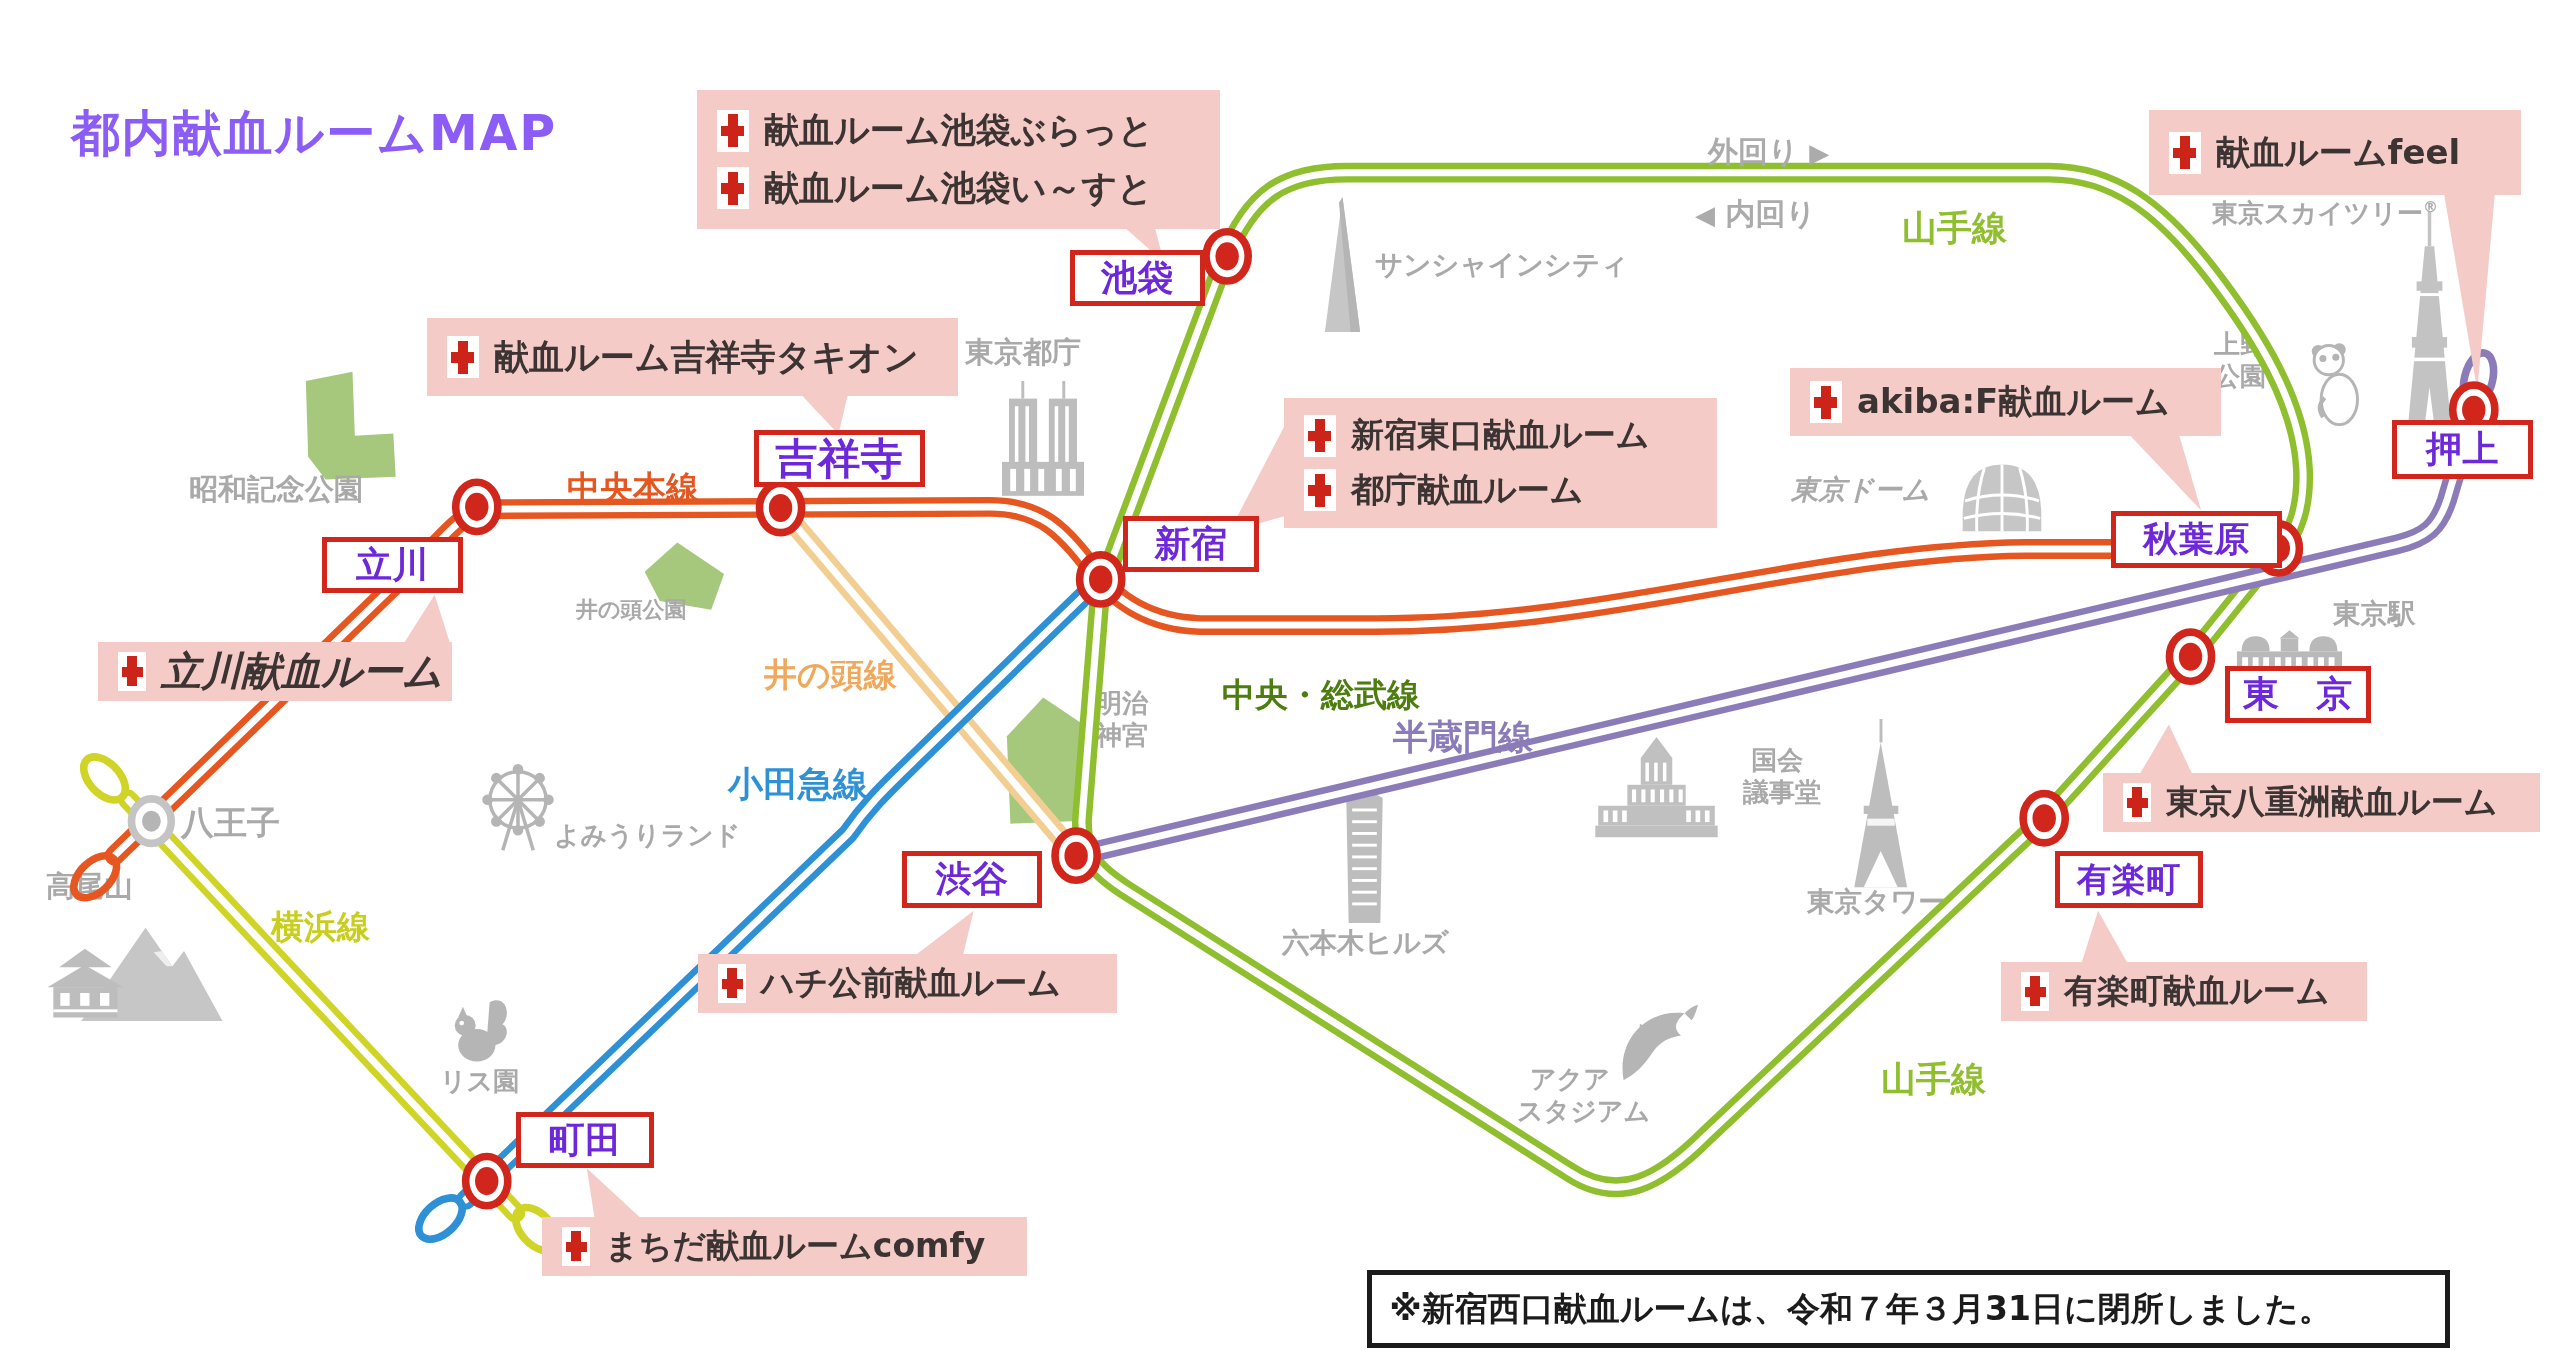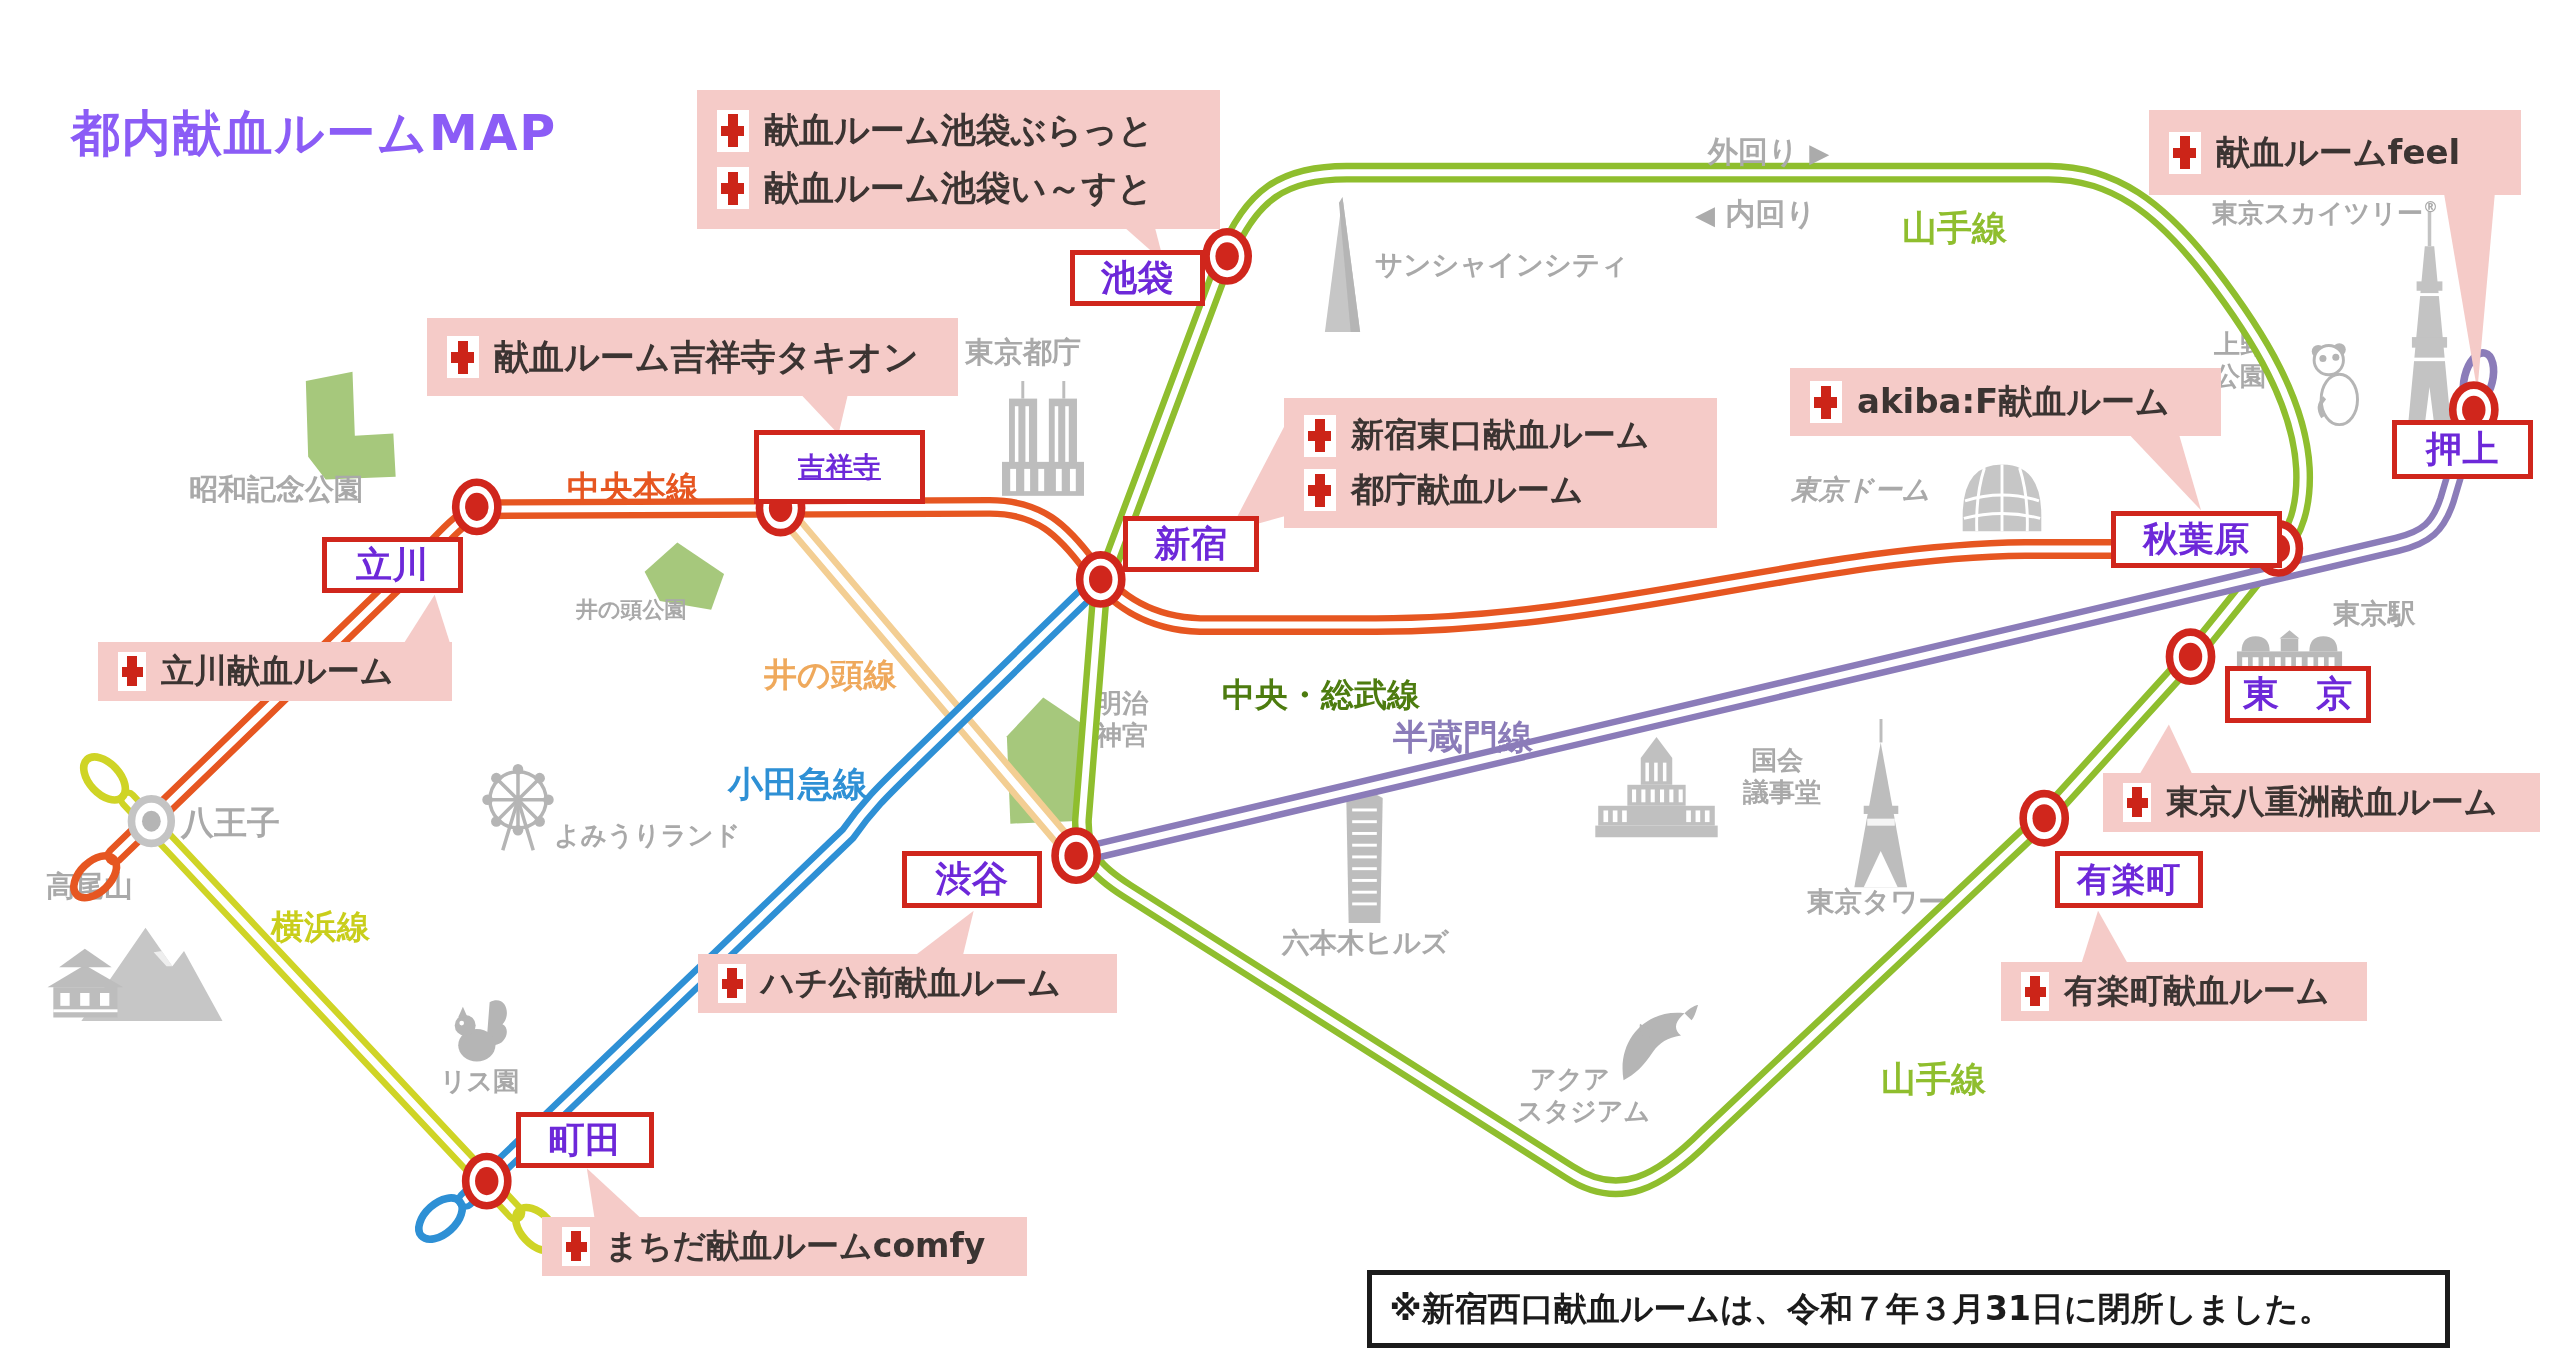--- a/index.html
+++ b/index.html
@@ -402,21 +402,21 @@
     <div class="prow" style="font-size:34px;" data-interactable="false">
       <span class="cross" data-interactable="false">
           <i class="cv" data-interactable="false"></i>
           <i class="ch" data-interactable="false"></i>
         </span>
       <span data-interactable="false">akiba:F献血ルーム</span>
     </div>
   </div>
 
   <div class="plabel" style="left:98px;top:642px;width:354px;height:59px;" data-interactable="true">
-    <div class="prow" style="font-size:33px;" data-interactable="false">
+    <div class="prow" style="font-size:40px;font-style:italic;" data-interactable="false">
       <span class="cross" style="width:28px;height:39px;" data-interactable="false">
           <i class="cv" style="left:8.8px;top:4.1px;width:10px;height:30px;" data-interactable="false"></i>
           <i class="ch" style="left:3.5px;top:14.6px;width:21px;height:10px;" data-interactable="false"></i>
         </span>
       <span data-interactable="false">立川献血ルーム</span>
     </div>
   </div>
 
   <div class="plabel" style="left:698px;top:954px;width:419px;height:59px;" data-interactable="true">
     <div class="prow" style="font-size:33px;" data-interactable="false">
@@ -453,21 +453,21 @@
       <span class="cross" style="width:28px;height:39px;" data-interactable="false">
           <i class="cv" style="left:8.8px;top:4.1px;width:10px;height:30px;" data-interactable="false"></i>
           <i class="ch" style="left:3.5px;top:14.6px;width:21px;height:10px;" data-interactable="false"></i>
         </span>
       <span data-interactable="false">有楽町献血ルーム</span>
     </div>
   </div>
 
   <div class="station" style="left:1070px;top:250px;width:135px;height:56px;font-size:36px;" data-interactable="true">池袋</div>
   <div class="station" style="left:2392px;top:420px;width:141px;height:59px;font-size:36px;" data-interactable="true">押上</div>
-  <div class="station" style="left:754px;top:430px;width:171px;height:74px;font-size:27px;text-decoration:underline;" data-interactable="true">吉祥寺</div>
+  <div class="station" style="left:754px;top:430px;width:171px;height:57px;font-size:42px;" data-interactable="true">吉祥寺</div>
   <div class="station" style="left:322px;top:537px;width:141px;height:56px;font-size:36px;" data-interactable="true">立川</div>
   <div class="station" style="left:1123px;top:516px;width:136px;height:56px;font-size:36px;" data-interactable="true">新宿</div>
   <div class="station" style="left:2111px;top:511px;width:171px;height:57px;font-size:35px;" data-interactable="true">秋葉原</div>
   <div class="station" style="left:2225px;top:666px;width:146px;height:57px;font-size:36px;" data-interactable="true">東　京</div>
   <div class="station" style="left:2055px;top:851px;width:148px;height:57px;font-size:34px;" data-interactable="true">有楽町</div>
   <div class="station" style="left:902px;top:851px;width:140px;height:57px;font-size:36px;" data-interactable="true">渋谷</div>
   <div class="station" style="left:516px;top:1112px;width:138px;height:56px;font-size:36px;" data-interactable="true">町田</div>
   <div class="glabel" style="left:181px;top:803px;font-size:33px;z-index:4;color:#a9a9a9;" data-interactable="true">八王子</div>
 
   <div id="note-box" style="left:1367px;top:1270px;width:1083px;height:78px;font-size:33px;" data-interactable="false">※新宿西口献血ルームは、令和７年３月31日に閉所しました。</div>

